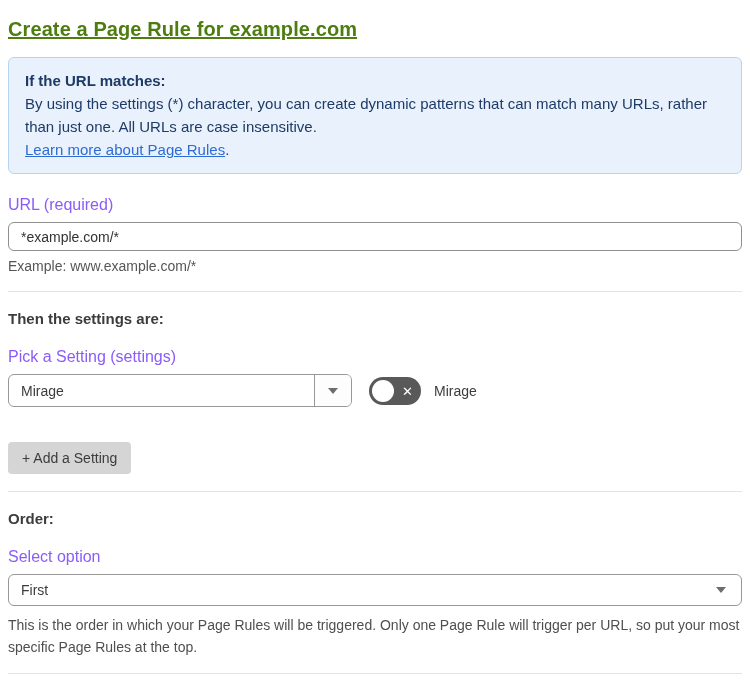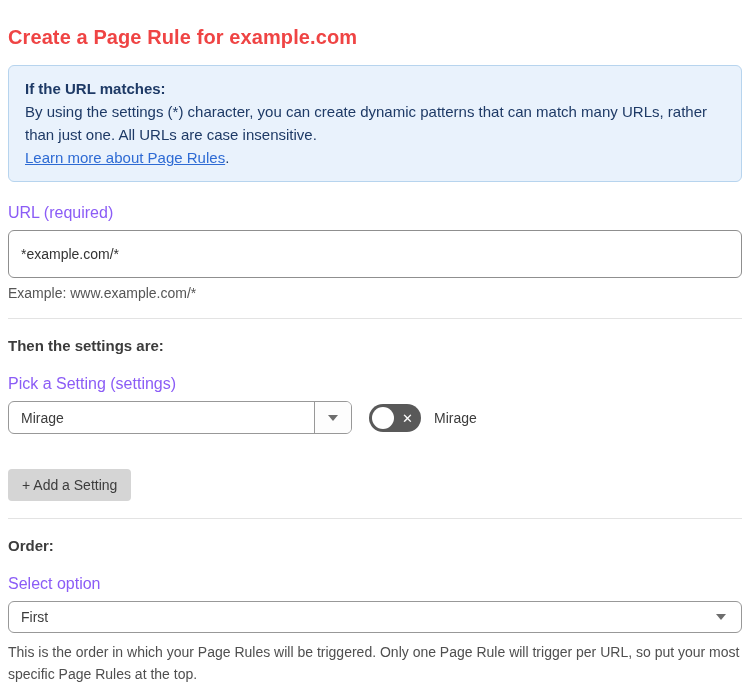--- a/index.html
+++ b/index.html
@@ -10,23 +10,24 @@
     color: #3c3c3c;
     padding: 8px 8px 0 8px;
     width: 750px;
     height: 684px;
     overflow: hidden;
   }
 
   h1.page-title {
     font-size: 20px;
     font-weight: 700;
-    color: #ef4444;
-    margin: 18px 0 16px 0;
+    color: #4d7c0f;
+    margin: 10px 0 16px 0;
     letter-spacing: .1px;
+    text-decoration: underline;
   }
 
   .info-box {
     background: #e9f2fc;
     border: 1px solid #b7d4ee;
     border-radius: 6px;
     padding: 11px 16px 12px 16px;
     color: #1e3a66;
     font-size: 15px;
     line-height: 23px;
@@ -41,21 +42,21 @@
   .info-box .info-link-suffix { color: #1e3a66; }
 
   .field-label {
     font-size: 16px;
     color: #8b5cf6;
     margin-bottom: 8px;
   }
 
   .text-input {
     width: 100%;
-    height: 48px;
+    height: 29px;
     border: 1px solid #8f8f8f;
     border-radius: 6px;
     padding: 0 12px;
     font-size: 14px;
     font-family: "Liberation Sans", "DejaVu Sans", sans-serif;
     color: #333333;
     background: #ffffff;
     outline: none;
   }
 

